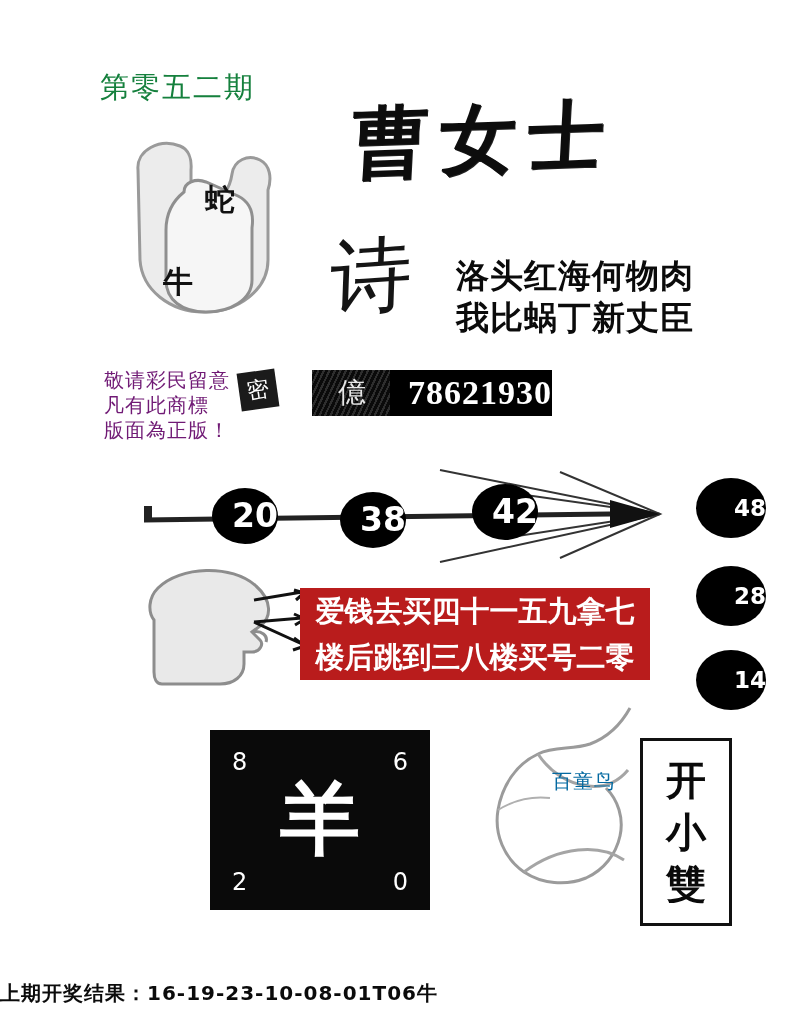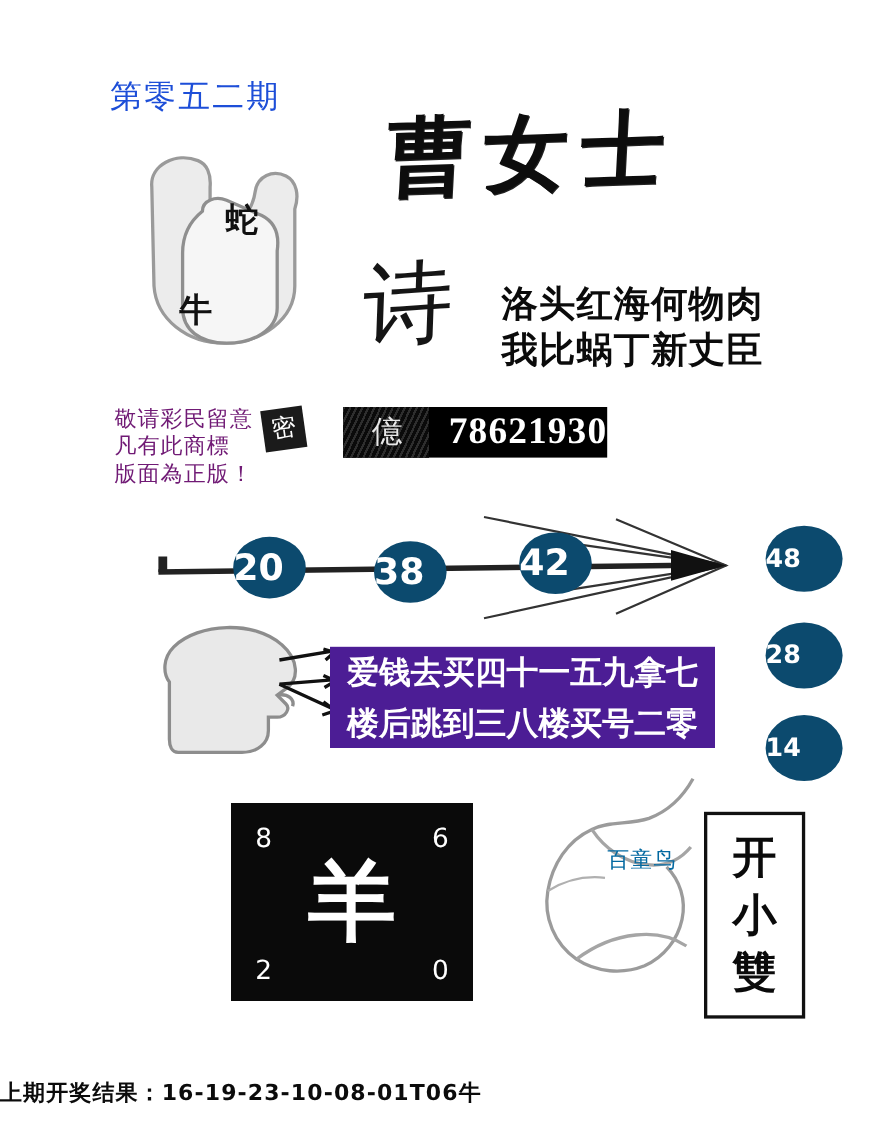--- a/index.html
+++ b/index.html
@@ -24,21 +24,21 @@
 
   
   .issue-label {
     position: absolute;
     left: 100px;
     top: 68px;
     font-family: "DejaVu Serif", "Liberation Serif", serif;
     font-size: 29px;
     letter-spacing: 2px;
     font-weight: 500;
-    color: #1d4ed8;
+    color: #15803d;
   }
 
   
   .brand-title {
     position: absolute;
     left: 352px;
     top: 92px;
     width: 380px;
     height: 90px;
     font-family: "DejaVu Serif", "Liberation Serif", serif;
@@ -161,26 +161,26 @@
     position: absolute;
     left: 140px;
     top: 462px;
     width: 530px;
     height: 110px;
   }
 
   
   .ball {
     position: absolute;
-    background: #0c4a6e;
+    background: #000000;
     color: #fff;
     border-radius: 50%;
     font-family: "DejaVu Sans", "Liberation Sans", sans-serif;
     font-weight: 700;
-    text-align: left;
+    text-align: right;
   }
   .ball-row {
     width: 66px; height: 56px; line-height: 56px; font-size: 33px;
     border-radius: 50% / 50%;
   }
   .ball-b1 { left: 212px; top: 488px; }
   .ball-b2 { left: 340px; top: 492px; }
   .ball-b3 { left: 472px; top: 484px; }
   .ball-side {
     left: 696px;
@@ -206,21 +206,21 @@
     height: 70px;
   }
 
   
   .tip-banner {
     position: absolute;
     left: 300px;
     top: 588px;
     width: 350px;
     height: 92px;
-    background: #4c1d95;
+    background: #b91c1c;
     color: #fff;
     font-family: "DejaVu Serif", "Liberation Serif", serif;
     font-size: 29px;
     font-weight: 700;
     letter-spacing: 0px;
     line-height: 46px;
     text-align: center;
     white-space: nowrap;
   }
 

